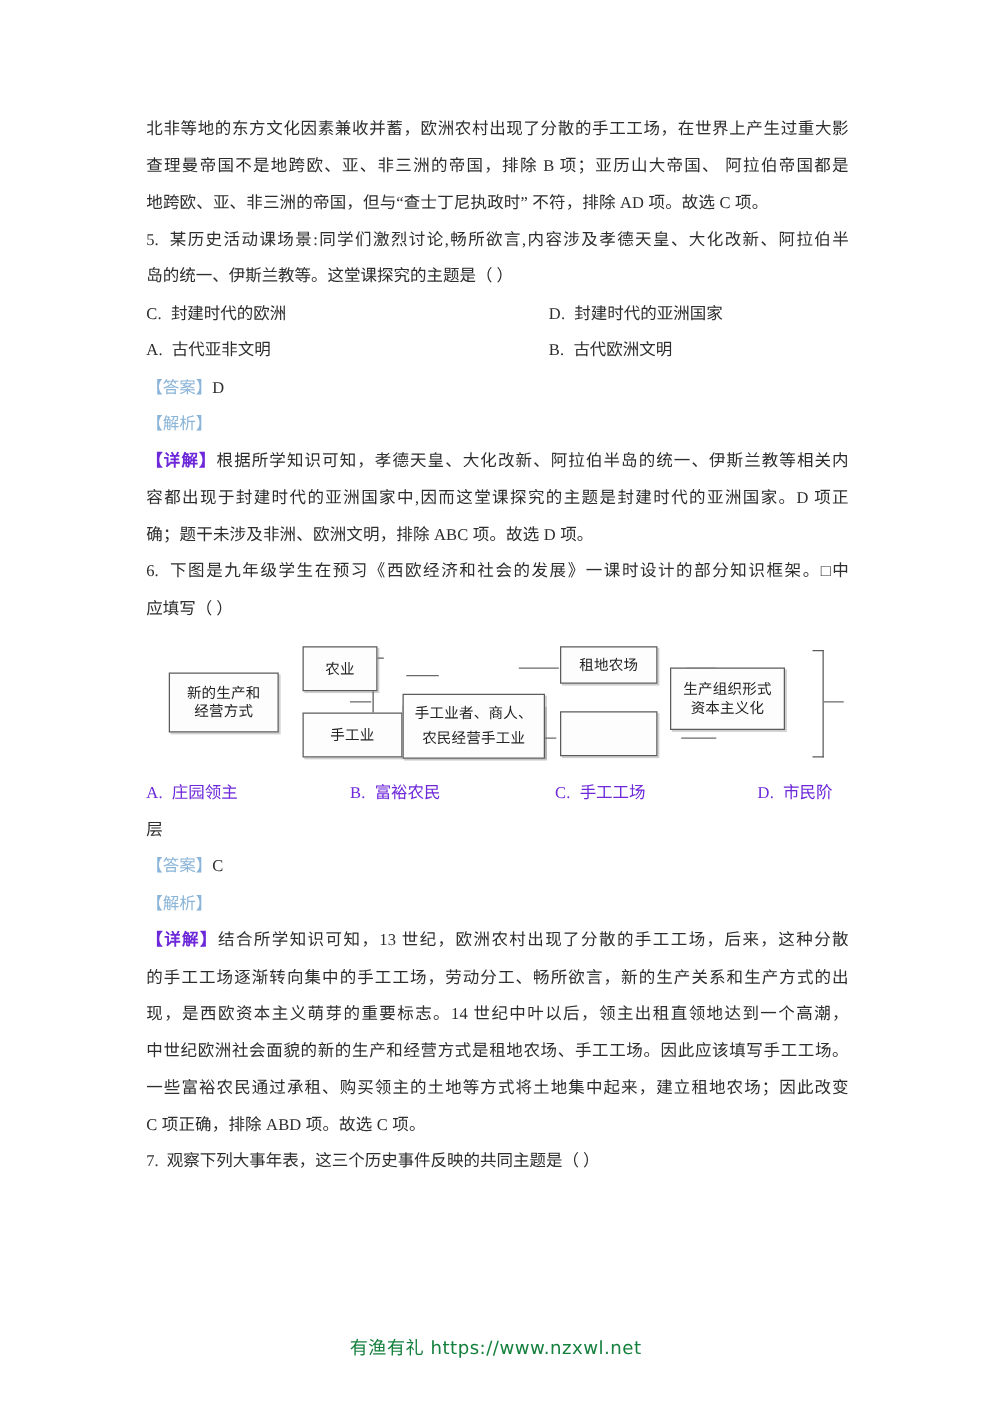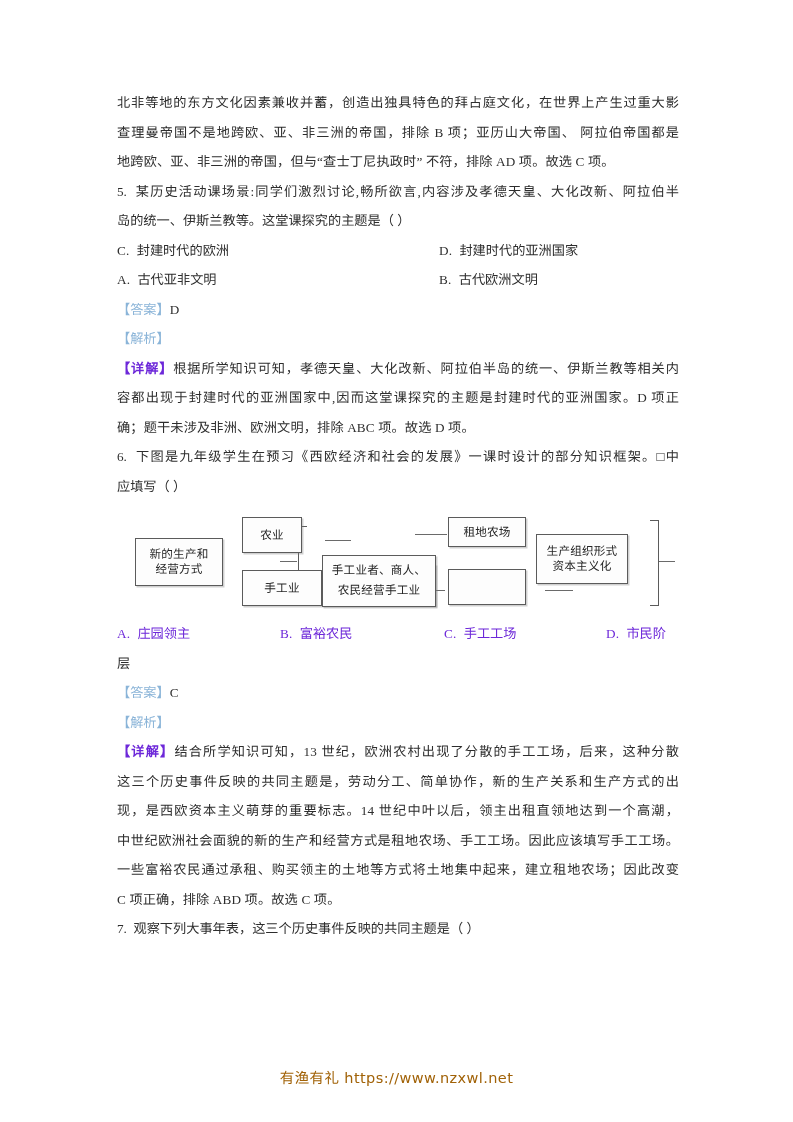--- a/index.html
+++ b/index.html
@@ -145,34 +145,34 @@
 
   
   .footer {
     position: absolute;
     left: 0;
     top: 1066px;
     width: 793px;
     text-align: center;
     font-family: "DejaVu Sans", "Liberation Sans", sans-serif;
     font-size: 14.5px;
-    color: #a16207;
+    color: #15803d;
     letter-spacing: 0.4px;
   }
   .footer .wm-cn { font-size: 14.5px; }
   .footer .wm-url { font-size: 14.5px; }
 </style>
 </head>
 <body>
 
 <div class="page">
   <div class="content">
 
     <div class="para">
-      <span class="ln fill">北非等地的东方文化因素兼收并蓄，创造出独具特色的拜占庭文化，在世界上产生过重大影</span>
+      <span class="ln fill">北非等地的东方文化因素兼收并蓄，欧洲农村出现了分散的手工工场，在世界上产生过重大影</span>
       <span class="ln fill">查理曼帝国不是地跨欧、亚、非三洲的帝国，排除 B 项；亚历山大帝国、 阿拉伯帝国都是</span>
       <span class="ln">地跨欧、亚、非三洲的帝国，但与“查士丁尼执政时” 不符，排除 AD 项。故选 C 项。</span>
     </div>
 
     <div class="qline">
       <span class="ln fill"><span>5.</span>&nbsp; <span>某历史活动课场景:同学们激烈讨论,畅所欲言,内容涉及孝德天皇、大化改新、阿拉伯半</span></span>
       <span class="ln">岛的统一、伊斯兰教等。这堂课探究的主题是（    ）</span>
     </div>
 
     <div class="opts2">
@@ -256,21 +256,21 @@
 
     <div class="marker">
       <span class="blue tagbold">【答案】</span><span>C</span>
     </div>
     <div class="marker">
       <span class="blue tagbold">【解析】</span>
     </div>
 
     <div class="para">
       <span class="ln fill"><span class="detail-tag">【详解】</span><span>结合所学知识可知，13 世纪，欧洲农村出现了分散的手工工场，后来，这种分散</span></span>
-      <span class="ln fill">这三个历史事件反映的共同主题是，劳动分工、简单协作，新的生产关系和生产方式的出</span>
+      <span class="ln fill">的手工工场逐渐转向集中的手工工场，劳动分工、畅所欲言，新的生产关系和生产方式的出</span>
       <span class="ln fill">现，是西欧资本主义萌芽的重要标志。14 世纪中叶以后，领主出租直领地达到一个高潮，</span>
       <span class="ln fill">中世纪欧洲社会面貌的新的生产和经营方式是租地农场、手工工场。因此应该填写手工工场。</span>
       <span class="ln fill">一些富裕农民通过承租、购买领主的土地等方式将土地集中起来，建立租地农场；因此改变</span>
       <span class="ln">C 项正确，排除 ABD 项。故选 C 项。</span>
     </div>
 
     <div class="qline">
       <span class="ln"><span>7.</span>&nbsp; <span>观察下列大事年表，这三个历史事件反映的共同主题是（    ）</span></span>
     </div>
 

